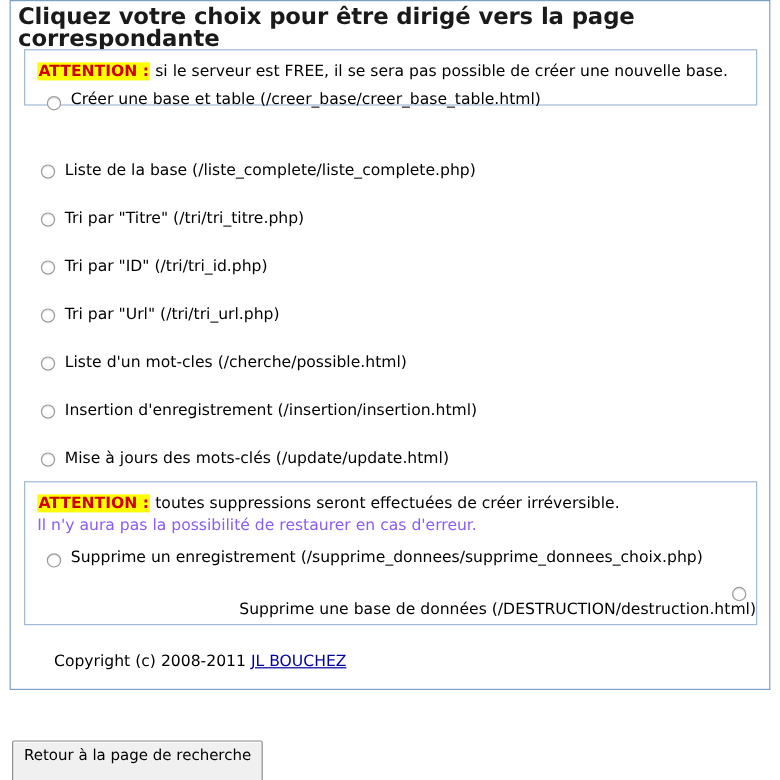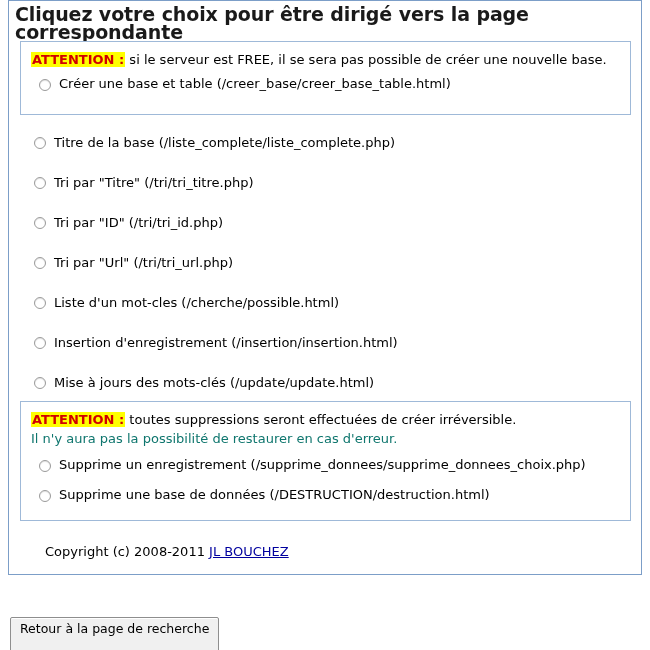--- a/index.html
+++ b/index.html
@@ -51,54 +51,54 @@
     box-sizing: border-box;
     margin: 0;
     background: #ffffff;
   }
 
   .attention-box-1 {
     position: absolute;
     left: 11px;
     top: 40px;
     width: 611px;
-    height: 74px;
+    height: 47px;
   }
 
   .attention-box-2 {
     position: absolute;
     left: 11px;
     top: 400px;
     width: 611px;
     height: 120px;
   }
 
   .warn-line {
     padding: 9px 0 0 10px;
     font-size: 13px;
     line-height: 17px;
     color: #000;
   }
   .warn-line2 {
     padding: 2px 0 0 10px;
     font-size: 13px;
     line-height: 17px;
-    color: #0f766e;
+    color: #8b5cf6;
   }
 
   .attention-tag {
     background: #ffff00;
     color: #d00000;
     font-weight: bold;
     padding: 0 1px;
   }
 
   .opt {
     display: flex;
-    align-items: center;
+    align-items: flex-end;
     padding-left: 18px;
     margin-top: 8px;
   }
 
   .radio {
     width: 12px;
     height: 12px;
     border: 1px solid #9a9a9a;
     border-radius: 50%;
     background: #ffffff;
@@ -155,21 +155,21 @@
     color: #000;
     background: #f0f0f0;
     border: 1px solid #8e8e8e;
     border-radius: 2px;
     padding: 3px 9px 20px 9px;
     cursor: pointer;
     box-shadow: inset 0 1px 0 #ffffff;
   }
 
   .inner-opt-2 { margin-top: 10px; }
-  .inner-opt-3 { margin-top: 14px; }
+  .inner-opt-3 { margin-top: 14px; flex-direction: column; }
 </style>
 </head>
 <body>
 
 <div class="page">
 
   <div class="main-panel">
 
     <div class="panel-title">Cliquez votre choix pour être dirigé vers la page correspondante</div>
 
@@ -180,21 +180,21 @@
       </div>
       <div class="opt">
         <span class="radio"></span>
         <span class="opt-label">Créer une base et table (/creer_base/creer_base_table.html)</span>
       </div>
     </div>
 
     <div class="list-opts">
       <div class="opt">
         <span class="radio"></span>
-        <span class="opt-label">Titre de la base (/liste_complete/liste_complete.php)</span>
+        <span class="opt-label">Liste de la base (/liste_complete/liste_complete.php)</span>
       </div>
       <div class="opt">
         <span class="radio"></span>
         <span class="opt-label">Tri par "Titre" (/tri/tri_titre.php)</span>
       </div>
       <div class="opt">
         <span class="radio"></span>
         <span class="opt-label">Tri par "ID" (/tri/tri_id.php)</span>
       </div>
       <div class="opt">

